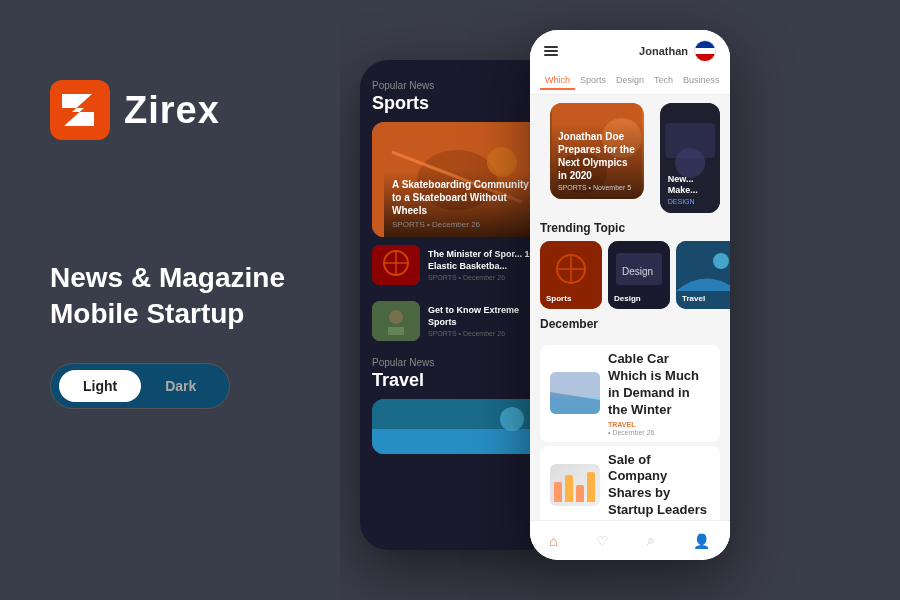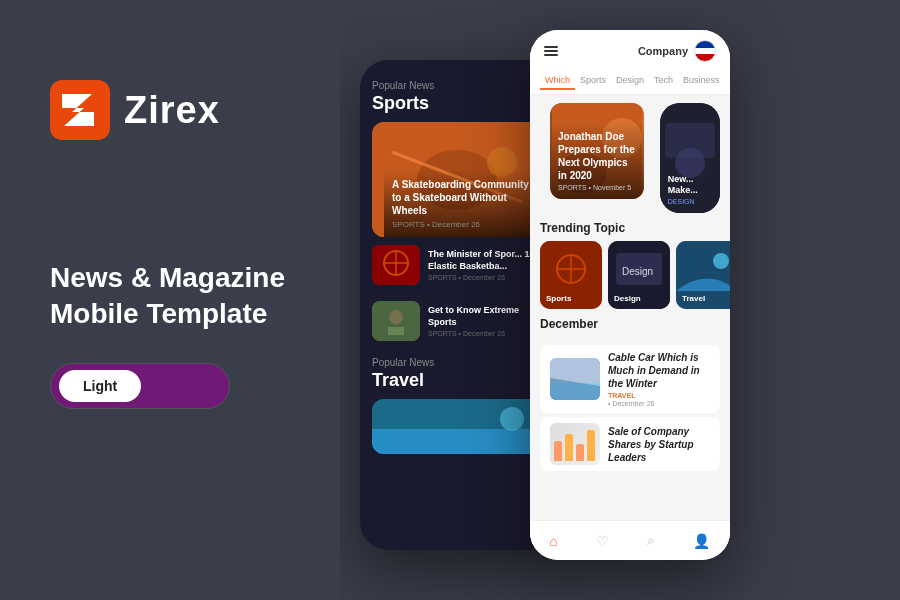--- a/index.html
+++ b/index.html
@@ -48,21 +48,21 @@
       font-size: 28px;
       font-weight: 700;
       color: #ffffff;
       line-height: 1.3;
     }
 
     .theme-switcher {
       display: flex;
       align-items: center;
       margin-top: 30px;
-      background: #701a75;
+      background: #0c4a6e;
       border-radius: 30px;
       padding: 6px 8px;
       width: 180px;
       border: 1px solid #555;
     }
 
     .theme-btn {
       padding: 8px 24px;
       border-radius: 24px;
       font-size: 14px;
@@ -412,25 +412,24 @@
 
     .headline-thumb.ski {
       background: linear-gradient(135deg, #b0c4de, #87ceeb, #4682b4);
     }
 
     .headline-thumb.chart {
       background: linear-gradient(135deg, #ddd, #f0f0f0);
     }
 
     .headline-info .headline-title {
-      font-size: 10px;
+      font-size: 13px;
       font-weight: 600;
       color: #222;
       line-height: 1.3;
-      font-style: italic;
     }
 
     .headline-info .headline-cat {
       font-size: 7px;
       color: #e07b39;
       margin-top: 2px;
       font-weight: 600;
     }
 
     .headline-info .headline-date {
@@ -484,25 +483,26 @@
   <div class="logo-area">
     <svg class="logo-icon" viewBox="0 0 60 60" fill="none" xmlns="http://www.w3.org/2000/svg">
       <rect width="60" height="60" rx="12" fill="#e8480a"></rect>
       <path d="M12 14 L42 14 L22 32 L44 32 L44 46 L14 46 L34 28 L12 28 Z" fill="white"></path>
     </svg>
     <span class="logo-text">Zirex</span>
   </div>
 
   <div class="tagline">
     <div>News &amp; Magazine</div>
-    <div>Mobile Template</div>
+    <div>Mobile Startup</div>
   </div>
 
   <div class="theme-switcher">
     <button class="theme-btn light">Light</button>
+    <button class="theme-btn dark">Dark</button>
   </div>
 </div>
 
 <div class="phones-area">
 
   <div class="phone-dark">
     <div class="phone-content">
       <div class="section-label">Popular News</div>
       <div class="section-title-dark">Sports</div>
 
@@ -571,21 +571,21 @@
 
   <div class="phone-light">
 
     <div class="status-bar">
       <div class="hamburger-icon">
         <span></span>
         <span></span>
         <span></span>
       </div>
       <div class="user-info">
-        <span class="user-name-light">Company</span>
+        <span class="user-name-light">Jonathan</span>
         <div class="avatar-flag"></div>
       </div>
     </div>
 
     <div class="nav-tabs-light">
       <div class="nav-tab active">Which</div>
       <div class="nav-tab">Sports</div>
       <div class="nav-tab">Design</div>
       <div class="nav-tab">Tech</div>
       <div class="nav-tab">Business</div>
@@ -605,21 +605,21 @@
           </svg>
           <div class="story-overlay">
             <div class="story-title">Jonathan Doe Prepares for the Next Olympics in 2020</div>
             <div class="story-meta">
               <span>SPORTS</span>
               <span>• November 5</span>
             </div>
           </div>
         </div>
 
-        <div style="flex:0.9;height:110px;border-radius:20px;overflow:hidden;background:linear-gradient(135deg,#2d2d4e,#1a1a2e);position:relative;">
+        <div style="flex:0.9;height:110px;border-radius:12px;overflow:hidden;background:linear-gradient(135deg,#2d2d4e,#1a1a2e);position:relative;">
           <svg width="100%" height="110" viewBox="0 0 60 110" style="position:absolute;top:0;left:0;">
             <rect width="60" height="110" fill="#1e2030"></rect>
             <rect x="5" y="20" width="50" height="35" rx="4" fill="#2d3050" opacity="0.8"></rect>
             <circle cx="30" cy="60" r="15" fill="#3d4070" opacity="0.6"></circle>
           </svg>
           <div style="position:absolute;bottom:8px;left:8px;">
             <div style="font-size:9px;font-weight:700;color:#fff;line-height:1.2;">New...<br>Make...</div>
             <div style="font-size:7px;color:#7b9cff;margin-top:2px;">DESIGN</div>
           </div>
         </div>

